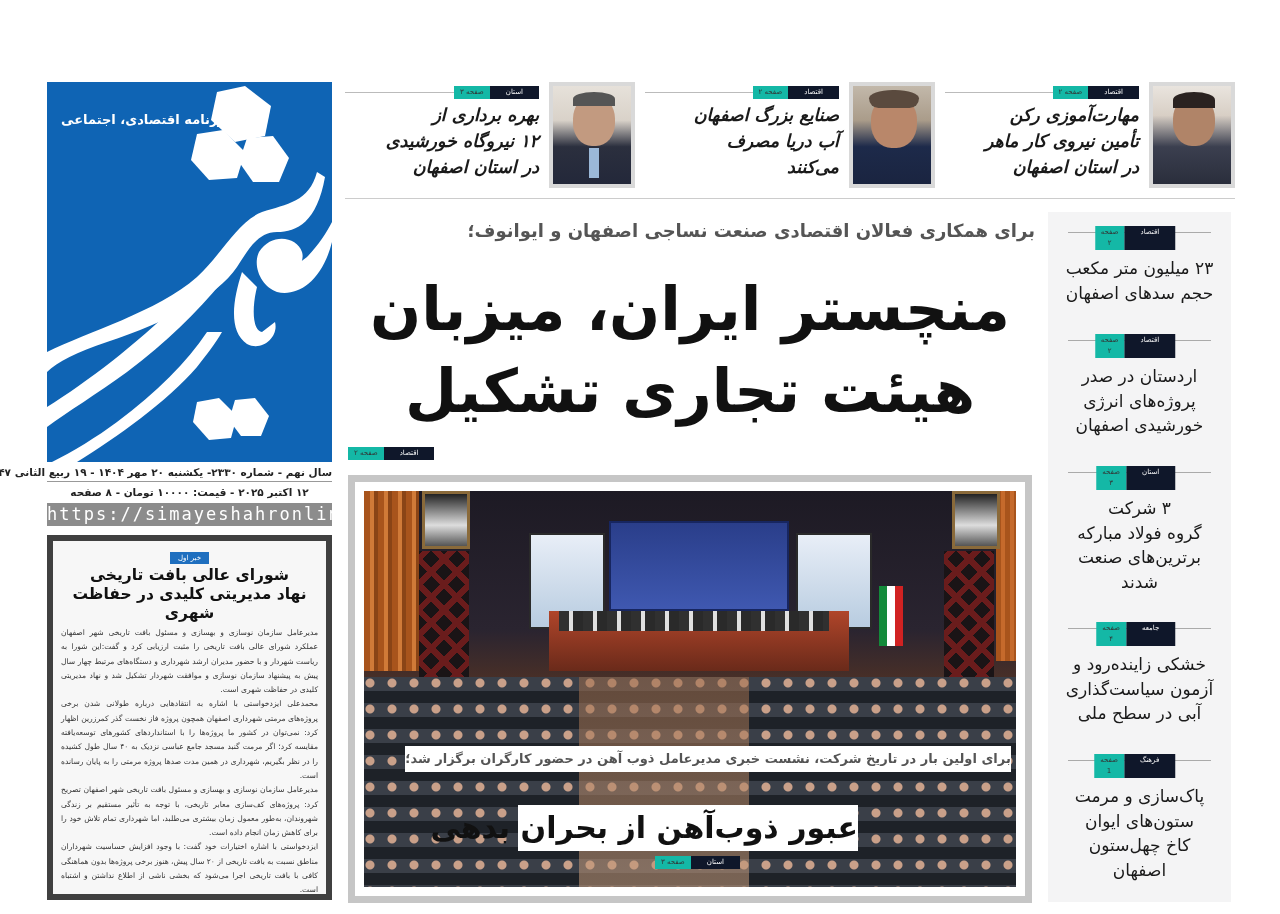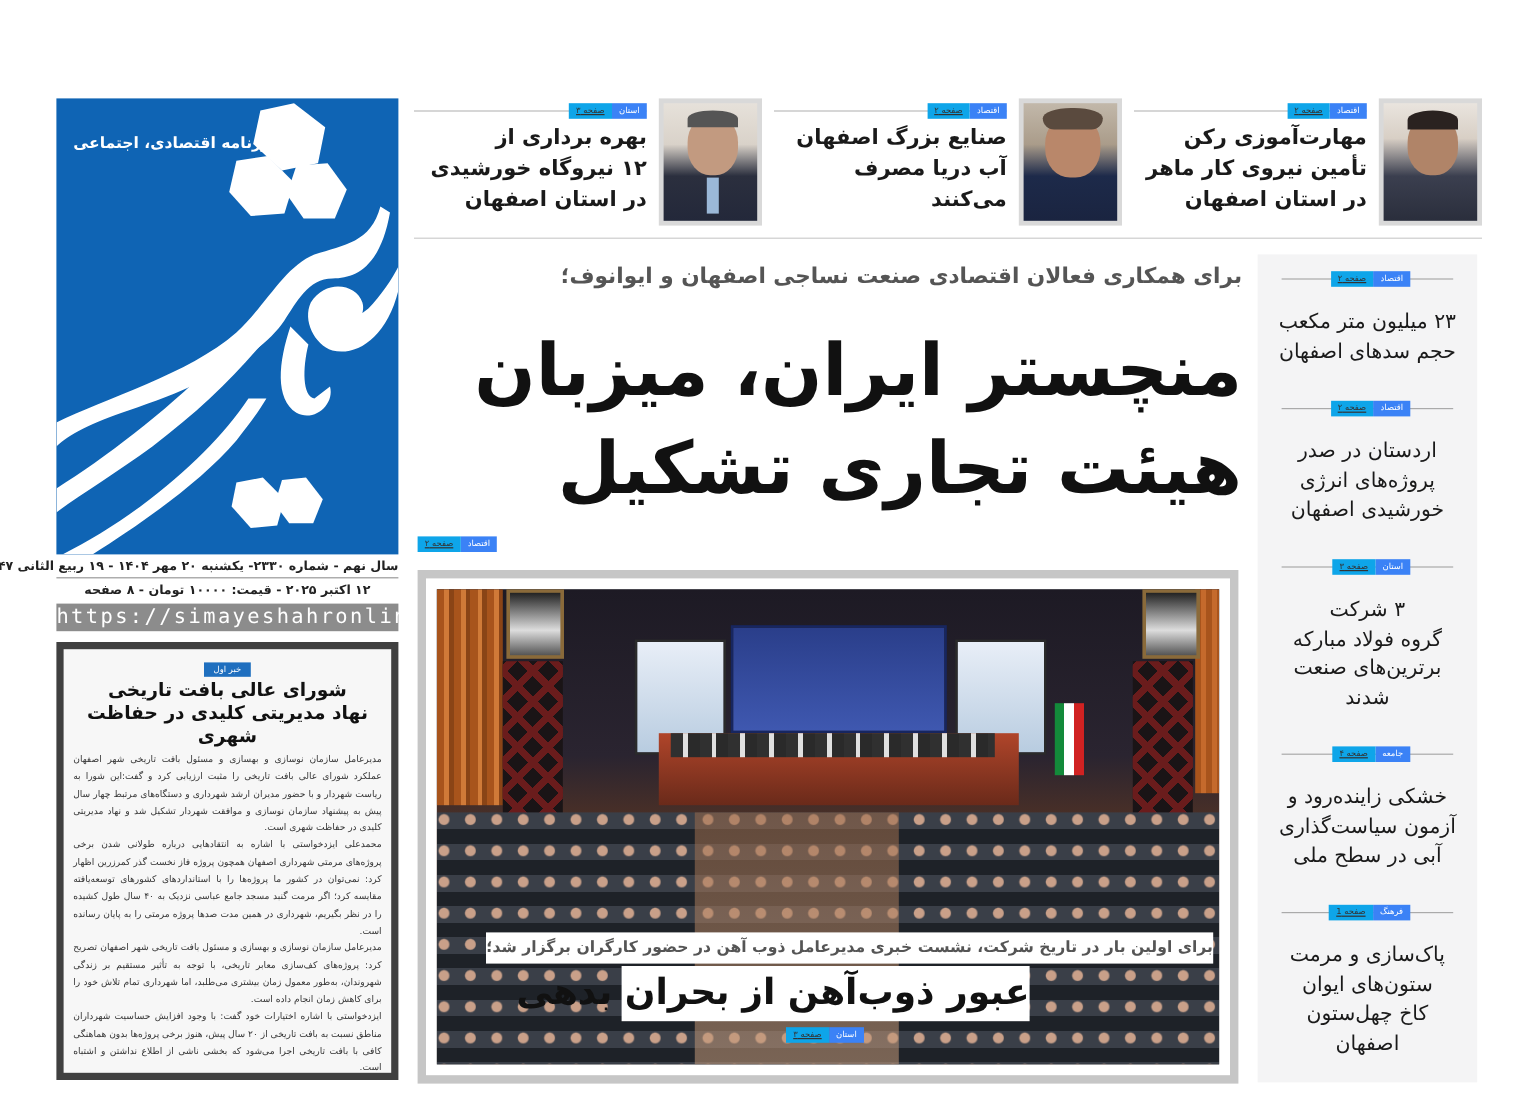--- a/index.html
+++ b/index.html
@@ -54,41 +54,41 @@
 
   
   .teaser {
     position: absolute; top: 82px; height: 108px; width: 290px;
   }
   .teaser .label-row {
     position: absolute; top: 4px; left: 0; right: 96px; height: 12px;
     border-top: 1px solid #bbb; margin-top: 6px;
   }
   .label-row .tags { position: absolute; right: 0; top: -7px; direction: rtl; display: flex; }
-  .tag-cat { background: #3b82f6; color: #fff; font-size: 7px; padding: 1px 6px; line-height: 11px; }
-  .tag-page { background: #0ea5e9; color: #333; font-size: 7px; padding: 1px 6px; line-height: 11px; text-decoration: underline; }
+  .tag-cat { background: #0f172a; color: #fff; font-size: 7px; padding: 1px 16px; line-height: 11px; }
+  .tag-page { background: #14b8a6; color: #333; font-size: 7px; padding: 1px 6px; line-height: 11px; }
   .teaser .photo {
     position: absolute; right: 0; top: 0; width: 86px; height: 106px;
     background: #d9d9d9; padding: 4px;
   }
   .teaser .photo .face { width: 100%; height: 100%; position: relative; overflow: hidden; }
   .teaser .headline {
     position: absolute; right: 96px; top: 20px; direction: rtl; text-align: right;
-    font-size: 17.5px; font-weight: bold; line-height: 26px; color: #1a1a1a; white-space: nowrap;
+    font-size: 17.5px; font-weight: bold; line-height: 26px; color: #1a1a1a; white-space: nowrap; font-style: italic;
   }
 
   .hr-top { position: absolute; left: 345px; top: 198px; width: 890px; height: 1px; background: #ccc; }
 
   
   .kicker {
     position: absolute; left: 345px; top: 220px; width: 690px; text-align: right; direction: rtl;
     font-size: 18px; font-weight: bold; color: #555;
   }
   .main-headline {
-    position: absolute; left: 345px; top: 268px; width: 690px; direction: rtl;
+    position: absolute; left: 345px; top: 268px; width: 690px; text-align: center; direction: rtl;
     font-size: 60px; font-weight: 900; line-height: 82px; color: #111; letter-spacing: -1px;
   }
   .main-tags { position: absolute; left: 348px; top: 447px; direction: rtl; display: flex; }
 
   
   .photo-frame {
     position: absolute; left: 348px; top: 475px; width: 684px; height: 428px; background: #c6c6c6; padding: 7px;
   }
   .photo-frame .inner { width: 100%; height: 100%; background: #fff; padding: 9px; }
   .hall {
@@ -117,21 +117,21 @@
   .crowd {
     position: absolute; left: 0; bottom: 0; width: 100%; height: 210px;
     background:
       radial-gradient(circle at 6px 6px, #c9a089 4px, transparent 5px) 0 0/22px 26px,
       repeating-linear-gradient(180deg, #3a3f48 0 14px, #1e2228 14px 26px);
   }
   .aisle { position: absolute; left: 215px; bottom: 0; width: 170px; height: 210px;
     background: linear-gradient(180deg, #9b6a4a, #c49a7a); opacity: .55; }
 
   .photo-kicker {
-    position: absolute; left: 405px; top: 777px; width: 606px; height: 26px; background: #fff;
+    position: absolute; left: 405px; top: 746px; width: 606px; height: 26px; background: #fff;
     direction: rtl; text-align: center; font-size: 13px; font-weight: bold; color: #555; line-height: 26px; white-space: nowrap;
   }
   .photo-headline {
     position: absolute; left: 518px; top: 805px; width: 340px; height: 46px; background: #fff;
     direction: rtl; text-align: center; font-size: 30px; font-weight: 900; line-height: 46px; color: #111; white-space: nowrap;
   }
   .photo-tags { position: absolute; left: 655px; top: 856px; direction: rtl; display: flex; }
 
   
   .right-col {

